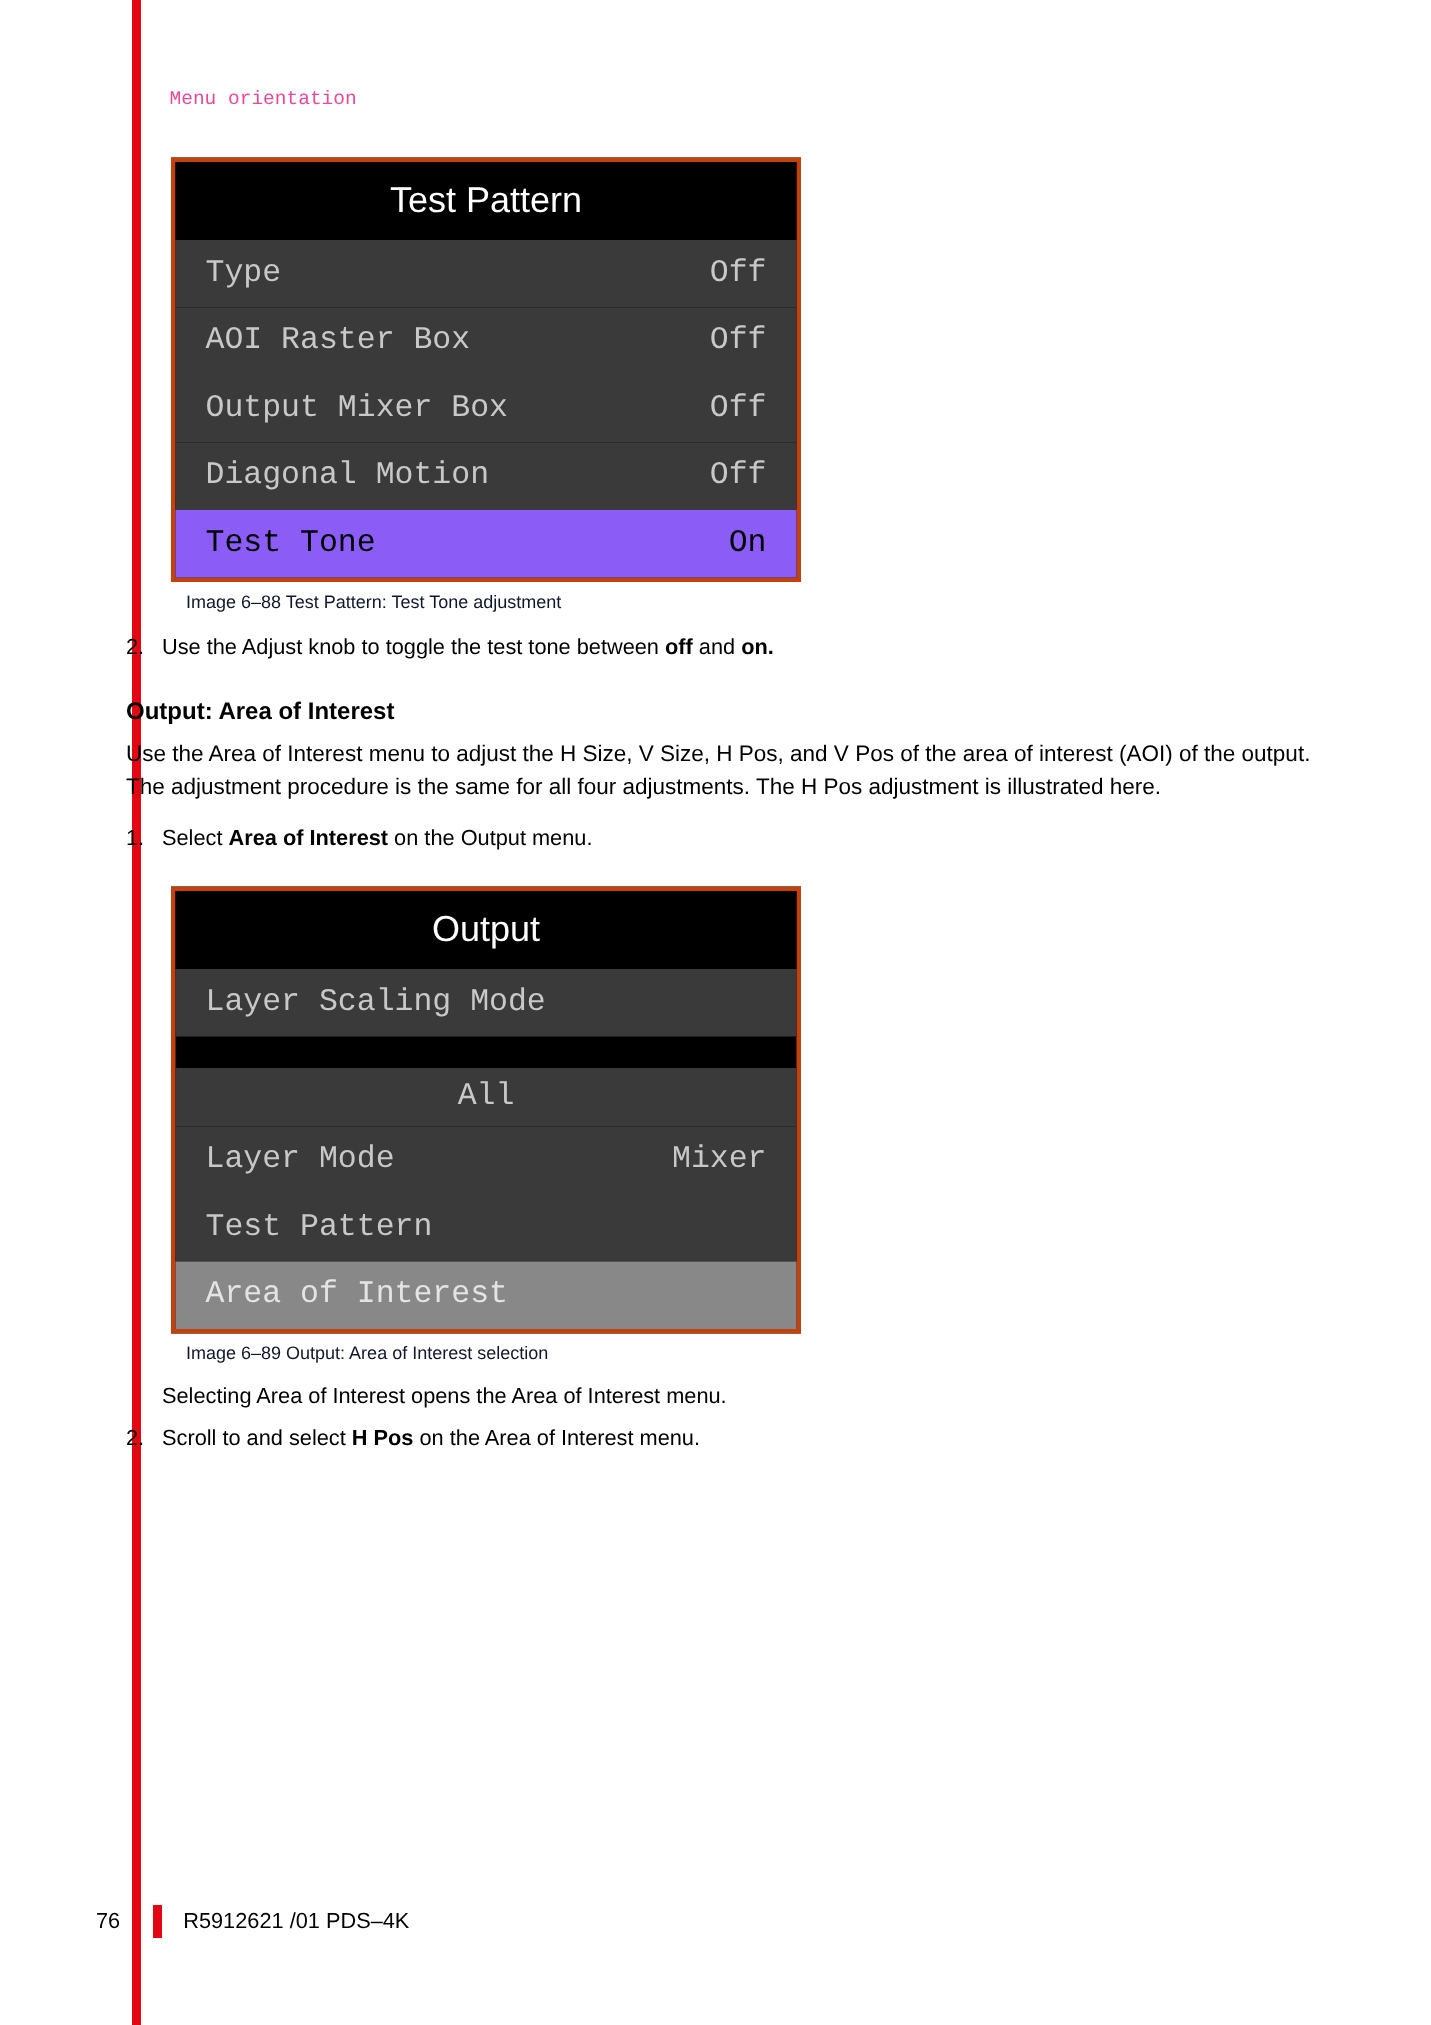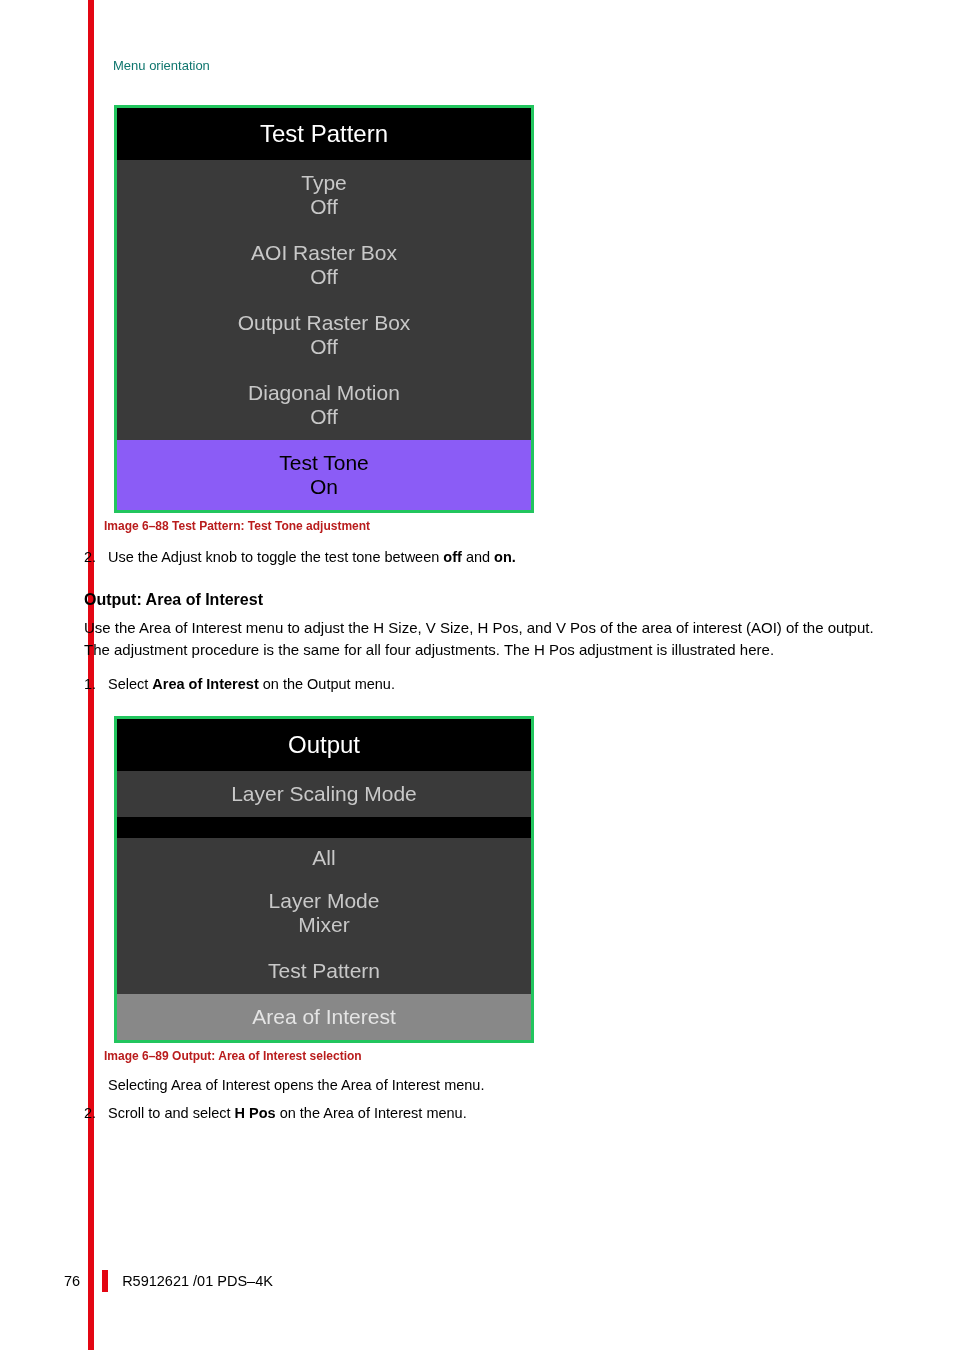--- a/index.html
+++ b/index.html
@@ -16,76 +16,75 @@
       top: 0;
       width: 6px;
       height: 1350px;
       background: #e30613;
     }
     .header-text {
       position: absolute;
       left: 113px;
       top: 58px;
       font-size: 13px;
-      color: #0f766e;
+      color: #ec4899;
+      font-family: Liberation Mono, monospace;
     }
     .content {
       position: absolute;
       left: 84px;
       top: 105px;
       width: 790px;
     }
     .menu-box {
       margin-left: 30px;
       width: 420px;
-      border: 3px solid #22c55e;
+      border: 3px solid #c2410c;
       background: #000;
     }
     .menu-title {
       background: #000;
       color: #fff;
       font-size: 24px;
       text-align: center;
       padding: 12px 0;
       font-weight: normal;
       font-family: "Segoe UI", Arial, sans-serif;
     }
     .menu-row {
       display: flex;
       justify-content: space-between;
       align-items: center;
       padding: 11px 20px;
       font-size: 21px;
-      font-family: Liberation Sans, sans-serif;
+      font-family: Liberation Mono, monospace;
       font-weight: normal;
-      flex-direction: column;
     }
     .menu-row-dark {
       background: #3a3a3a;
       color: #c8c8c8;
     }
     .menu-row-cyan {
       background: #8b5cf6;
       color: #000;
     }
     .menu-row-selected {
       background: #888888;
       color: #e4e4e4;
     }
     .menu-row-centered {
       justify-content: center;
       padding: 8px 0;
       margin-top: 21px;
     }
     .caption {
-      margin-left: 20px;
+      margin-left: 40px;
       margin-top: 6px;
       font-size: 12px;
-      color: #b91c1c;
-      font-weight: bold;
+      color: #0f172a;
     }
     .step-list {
       margin-top: 14px;
       padding-left: 0px;
       font-size: 14.5px;
       line-height: 1.5;
     }
     .step-item {
       display: flex;
       margin-bottom: 6px;
@@ -147,21 +146,21 @@
     <div class="menu-title">Test Pattern</div>
     <div class="menu-row menu-row-dark">
       <span>Type</span>
       <span>Off</span>
     </div>
     <div class="menu-row menu-row-dark">
       <span>AOI Raster Box</span>
       <span>Off</span>
     </div>
     <div class="menu-row menu-row-dark">
-      <span>Output Raster Box</span>
+      <span>Output Mixer Box</span>
       <span>Off</span>
     </div>
     <div class="menu-row menu-row-dark">
       <span>Diagonal Motion</span>
       <span>Off</span>
     </div>
     <div class="menu-row menu-row-cyan">
       <span>Test Tone</span>
       <span>On</span>
     </div>

